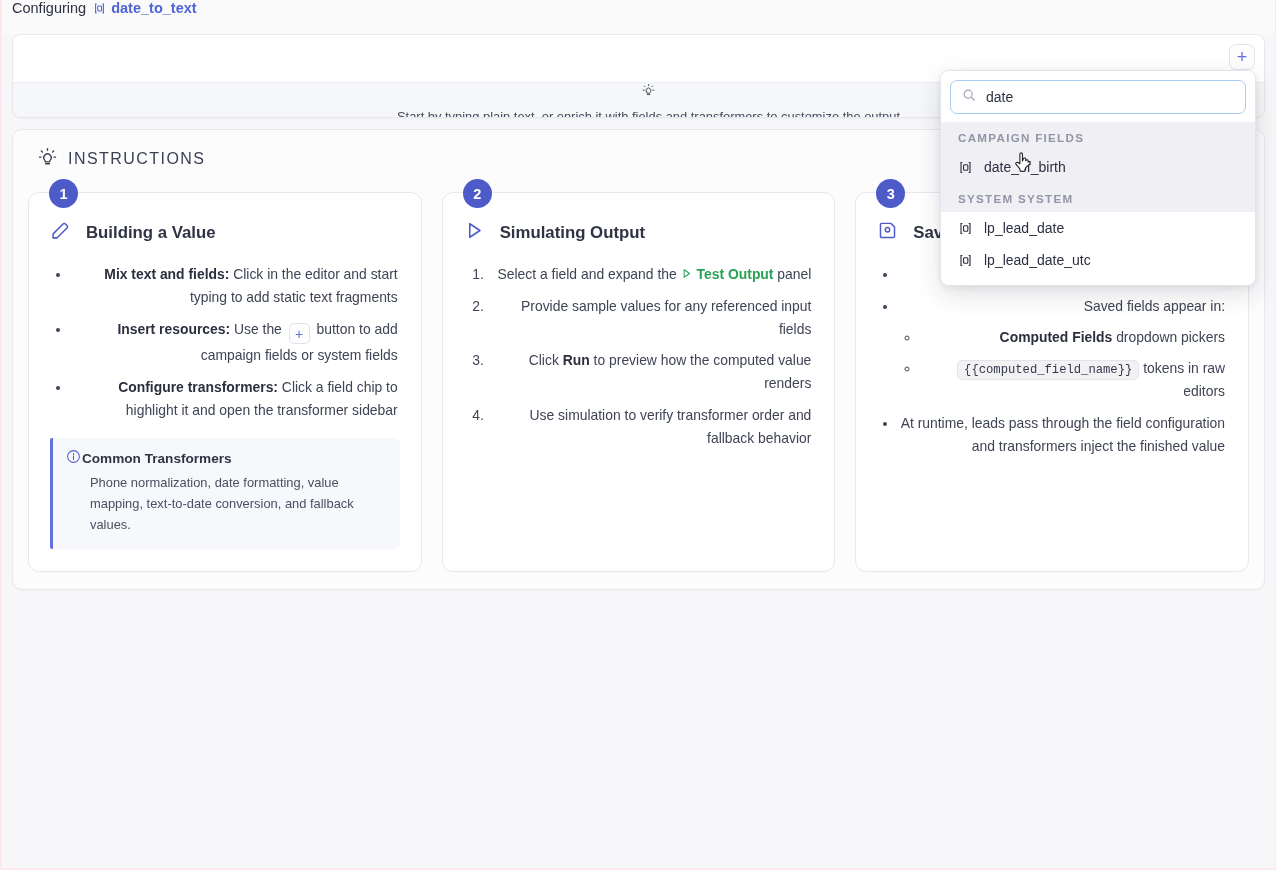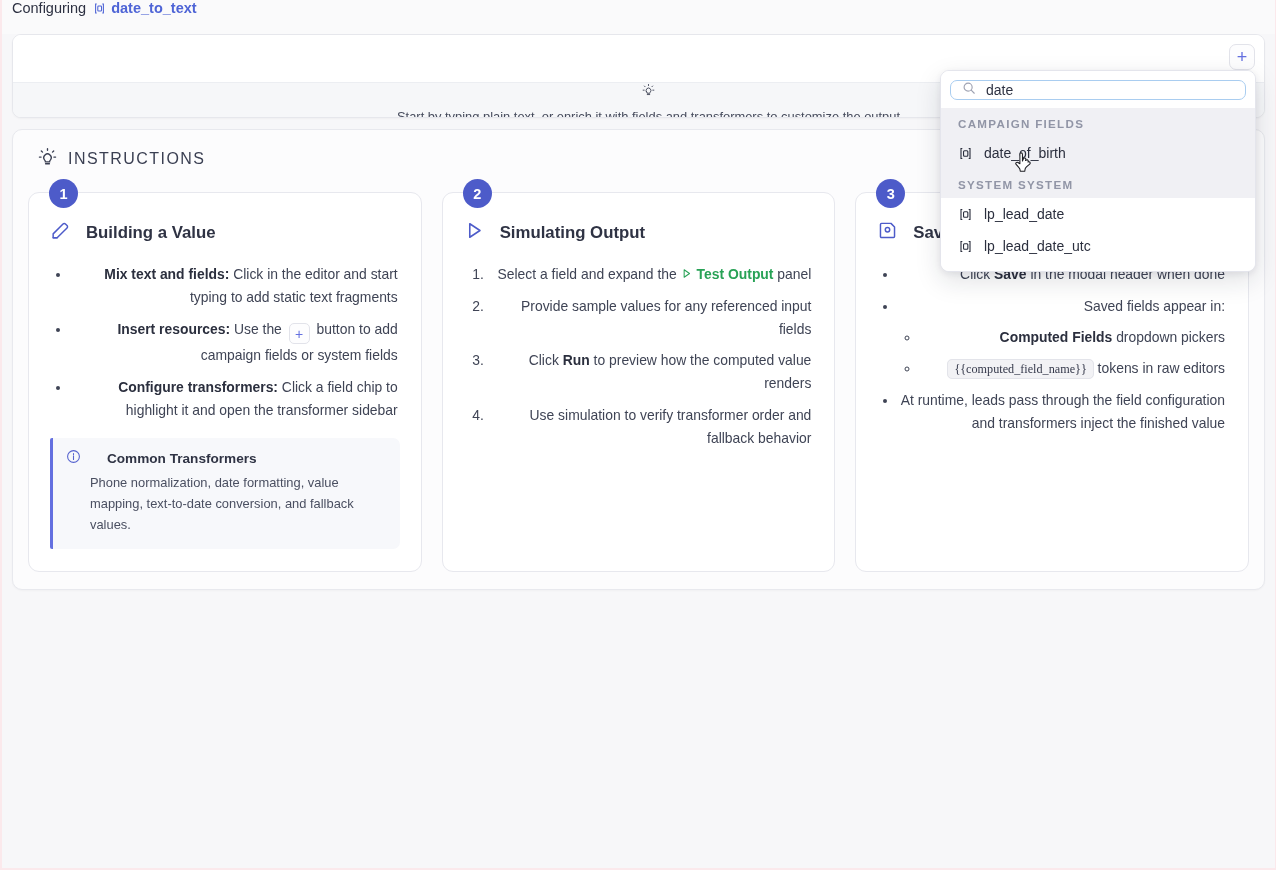--- a/index.html
+++ b/index.html
@@ -155,38 +155,38 @@
     color: #6470e0;
     font-size: 14px; line-height: 1;
     vertical-align: -5px;
     margin: 0 3px;
   }
   .test-output {
     color: #28a256; font-weight: 700;
     display: inline-flex; align-items: center; gap: 5px;
   }
   .code-token {
-    font-family: Liberation Serif, serif;
+    font-family: Liberation Mono, monospace;
     font-size: 12.2px;
     background: #f2f2f5;
     border: 1px solid #e3e4ea;
     border-radius: 5px;
     padding: 2px 6px;
     color: #34384a;
   }
 
   .callout {
     margin-top: 17px;
     background: #f7f8fb;
     border-left: 3px solid #6470e0;
     border-radius: 2px 7px 7px 2px;
     padding: 11px 14px 13px 13px;
   }
   .callout-head {
-    display: flex; align-items: center; gap: 26px;
+    display: flex; align-items: center; gap: 1px;
     font-size: 13.6px; font-weight: 700; color: #2f3344;
     margin-bottom: 6px;
   }
   .callout-body {
     font-size: 12.9px; line-height: 1.62; color: #4a4f61;
     padding-left: 24px;
   }
 
   
   .resource-dropdown {
@@ -196,21 +196,21 @@
     background: #fff;
     border: 1px solid #e4e5ec;
     border-radius: 9px;
     box-shadow: 0 9px 26px rgba(25,28,50,.13), 0 2px 6px rgba(25,28,50,.07);
     overflow: hidden;
     z-index: 40;
   }
   .dd-search-wrap { padding: 9px 9px 8px 9px; background:#fff; }
   .dd-search {
     display: flex; align-items: center; gap: 10px;
-    height: 20px;
+    height: 34px;
     border: 1px solid #a9cdf0;
     border-radius: 7px;
     padding: 0 11px;
     background: #fff;
   }
   .dd-search input {
     border: 0; outline: 0; flex: 1;
     font-size: 14px;
     font-family: "Liberation Sans", sans-serif;
     color: #2e3242;

